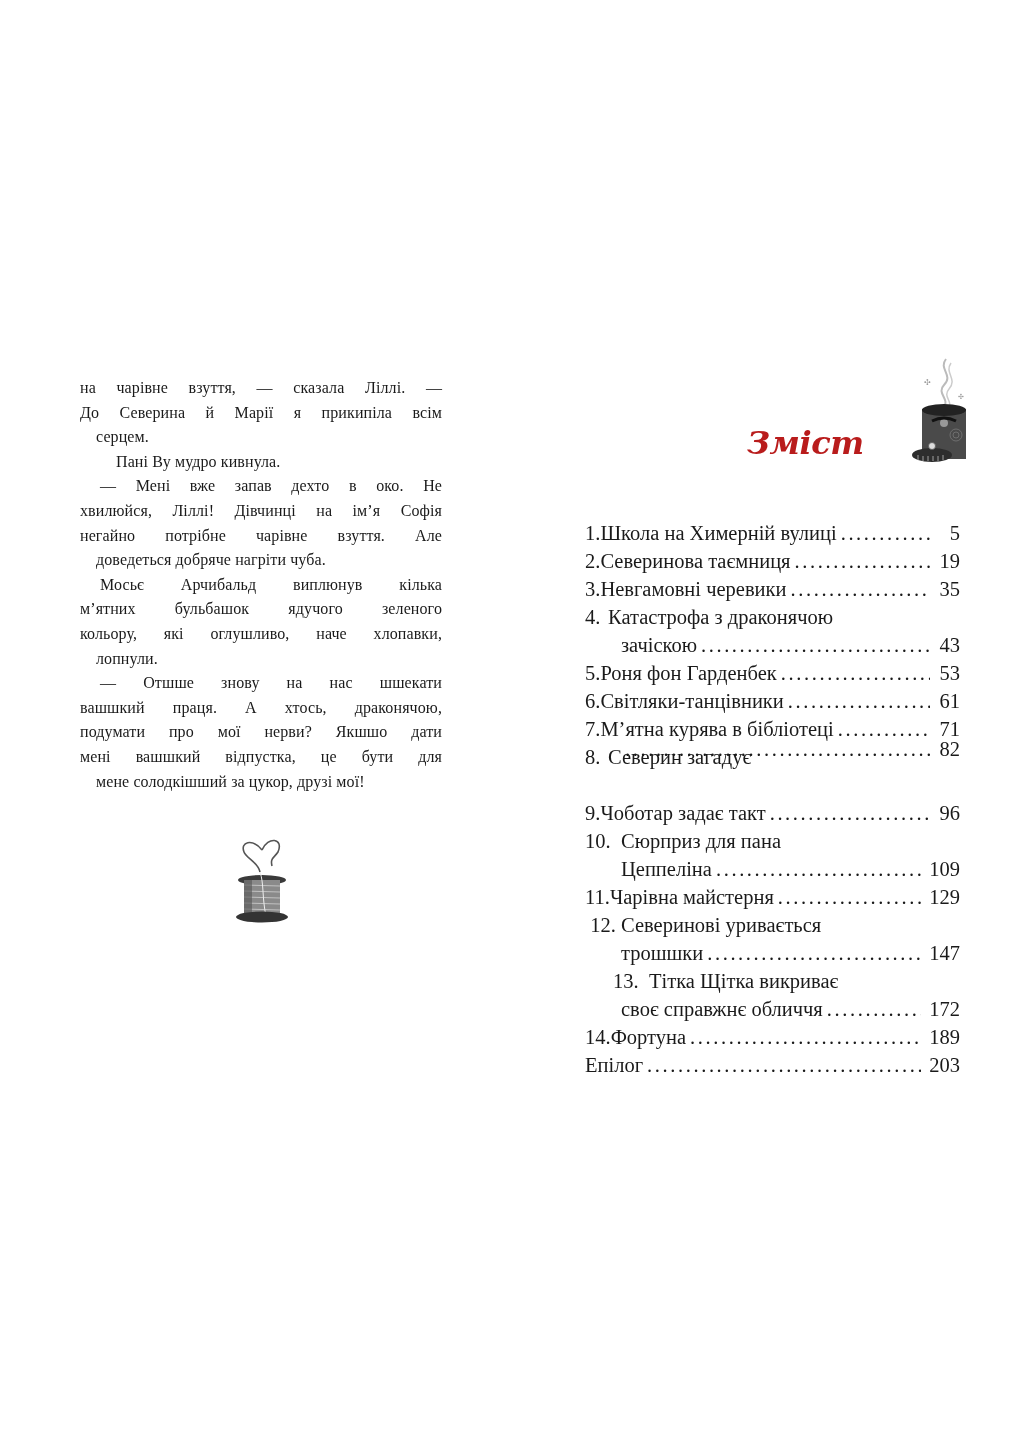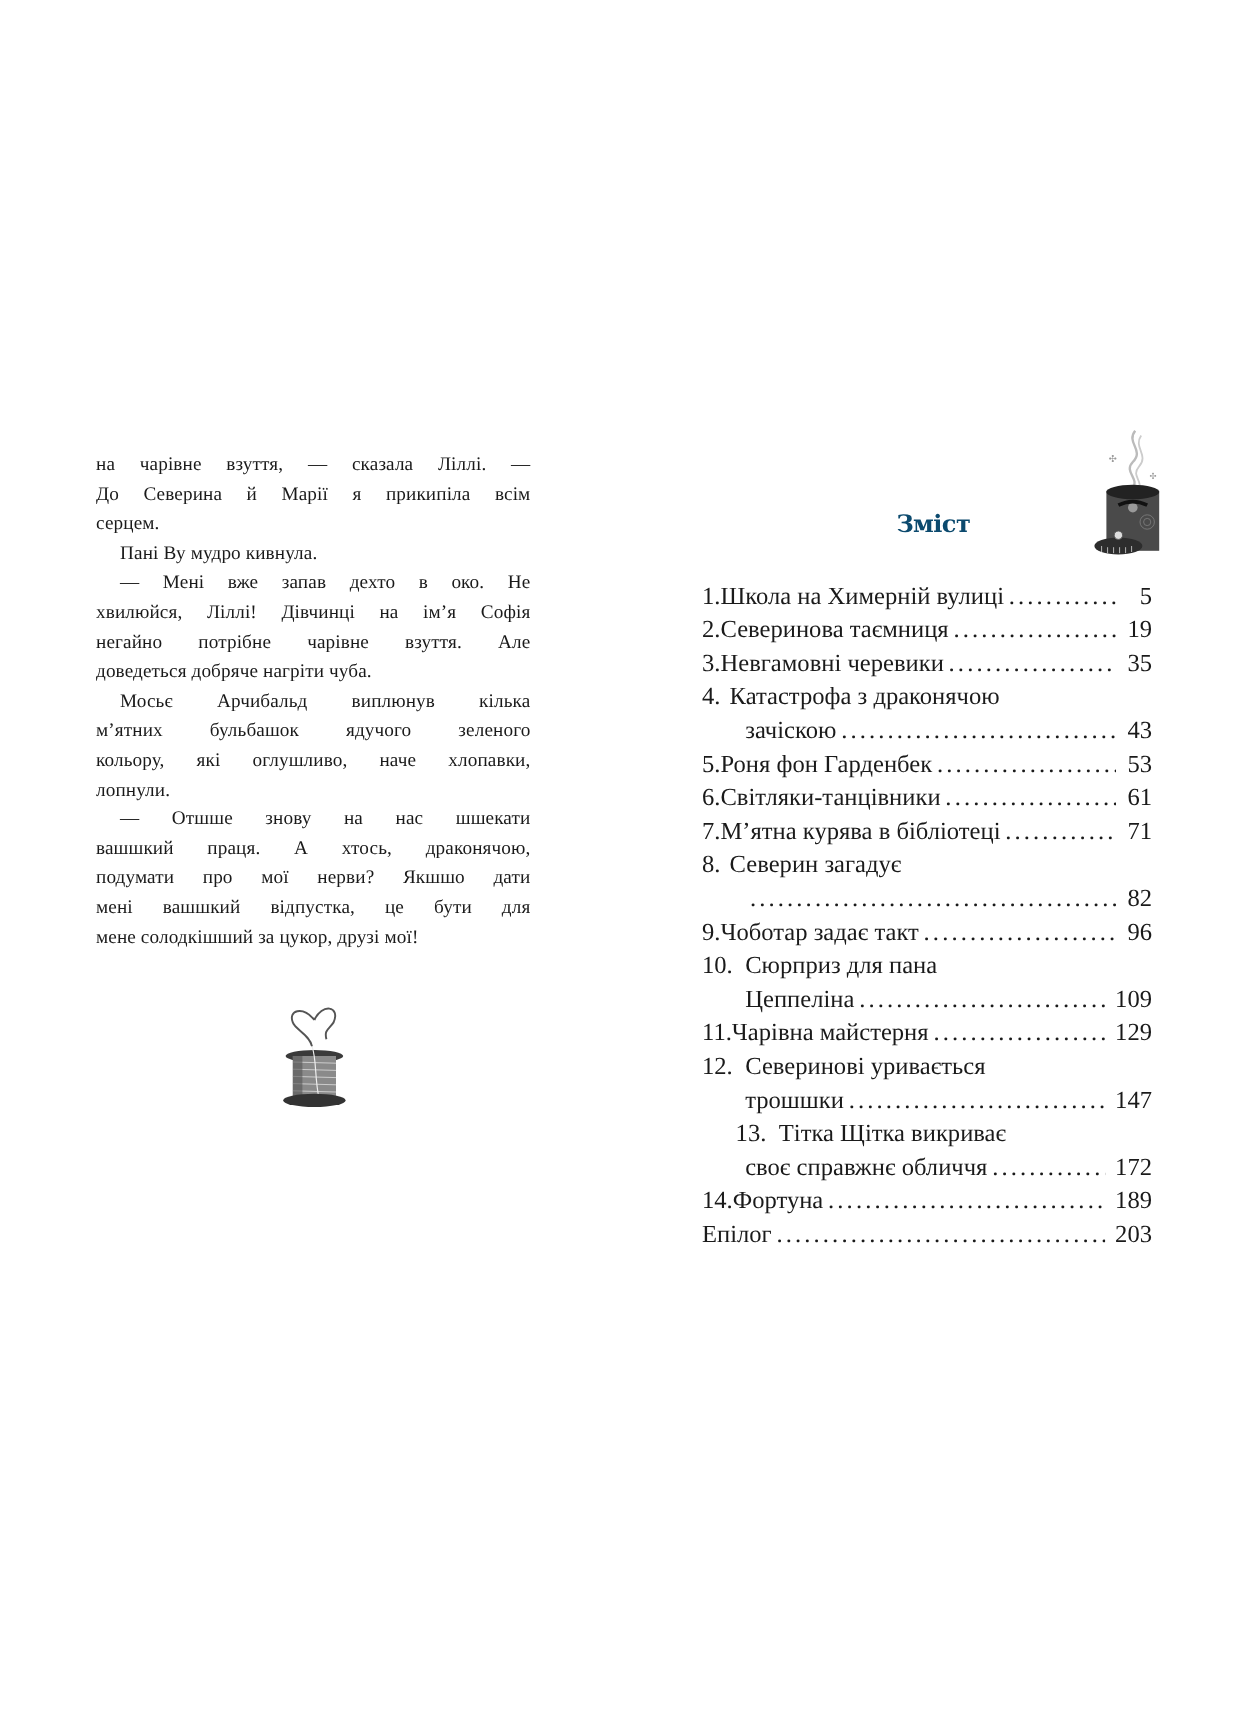--- a/index.html
+++ b/index.html
@@ -1,33 +1,33 @@
 <!DOCTYPE html>
 <html><head>
 <meta charset="utf-8">
 <style>
   html, body { margin: 0; padding: 0; background: #ffffff; }
   body { width: 1035px; height: 1440px; position: relative; overflow: hidden;
          font-family: "Liberation Serif", "DejaVu Serif", serif; color: #1a1a1a; }
   .page-left { position: absolute; left: 80px; top: 376px; width: 362px; }
   .para { font-size: 16px; line-height: 24.6px; text-align: justify; margin: 0; letter-spacing: 0.1px; }
   .line { display: block; text-align: justify; text-align-last: justify; height: 24.6px; white-space: nowrap; }
-  .line.last { text-align-last: left; }
+  .line.last { text-align-last: left; margin-left: 16px; }
   .indent { padding-left: 20px; }
   .spool { position: absolute; left: 232px; top: 828px; width: 60px; height: 100px; }
 
   .page-right { position: absolute; left: 585px; top: 360px; width: 375px; }
   .toc-title { position: absolute; left: 162px; top: 64px; font-family: "DejaVu Serif", serif;
-               font-weight: bold; font-size: 20px; letter-spacing: -0.5px; color:#0c4a6e; }
+               font-style: italic; font-weight: bold; font-size: 32px; letter-spacing: -0.5px; color:#b91c1c; }
   .box-illus { position: absolute; left: 325px; top: -5px; width: 60px; height: 112px; }
   .toc { position: absolute; left: 0; top: 123px; width: 375px; font-size: 20.5px; }
   .toc-row { position: relative; height: 28px; line-height: 28px; white-space: nowrap; }
   .toc-num { display: inline-block; width: 35px; text-align: left; }
   .toc-row .fill { display:flex; align-items:baseline; }
-  .fill .txt { flex: 0 0 auto; }
+  .fill .txt { flex: 0 0 auto; margin-top: 36px; }
   .fill .dots { flex: 1 1 auto; overflow: hidden; white-space: nowrap; letter-spacing: 2.6px; padding-left: 4px; margin-right: 8px; }
   .fill .pg { flex: 0 0 auto; min-width: 22px; text-align: right; }
 </style>
 </head>
 <body>
 
 <div class="page-left">
   <div class="para" id="left-text">
       <span class="line">на чарівне взуття, — сказала Ліллі. —</span>
       <span class="line">До Северина й Марії я прикипіла всім</span>
@@ -190,21 +190,21 @@
       <div class="toc-row">
         <div class="fill">
           <span class="toc-num" style="width: 36px;">11.</span>
           <span class="txt">Чарівна майстерня</span>
           <span class="dots">............................................................</span>
           <span class="pg">129</span>
         </div>
       </div>
       <div class="toc-row">
         <div class="fill">
-          <span class="toc-num" style="width: 36px;">12.</span>
+          <span class="toc-num" style="width: 36px; text-align: center;">12.</span>
           <span class="txt">Северинові уривається</span>
         </div>
       </div>
       <div class="toc-row">
         <div class="fill">
           <span style="width: 36px; display: inline-block; flex: 0 0 36px;"></span>
           <span class="txt">трошшки</span>
           <span class="dots">............................................................</span>
           <span class="pg">147</span>
         </div>

